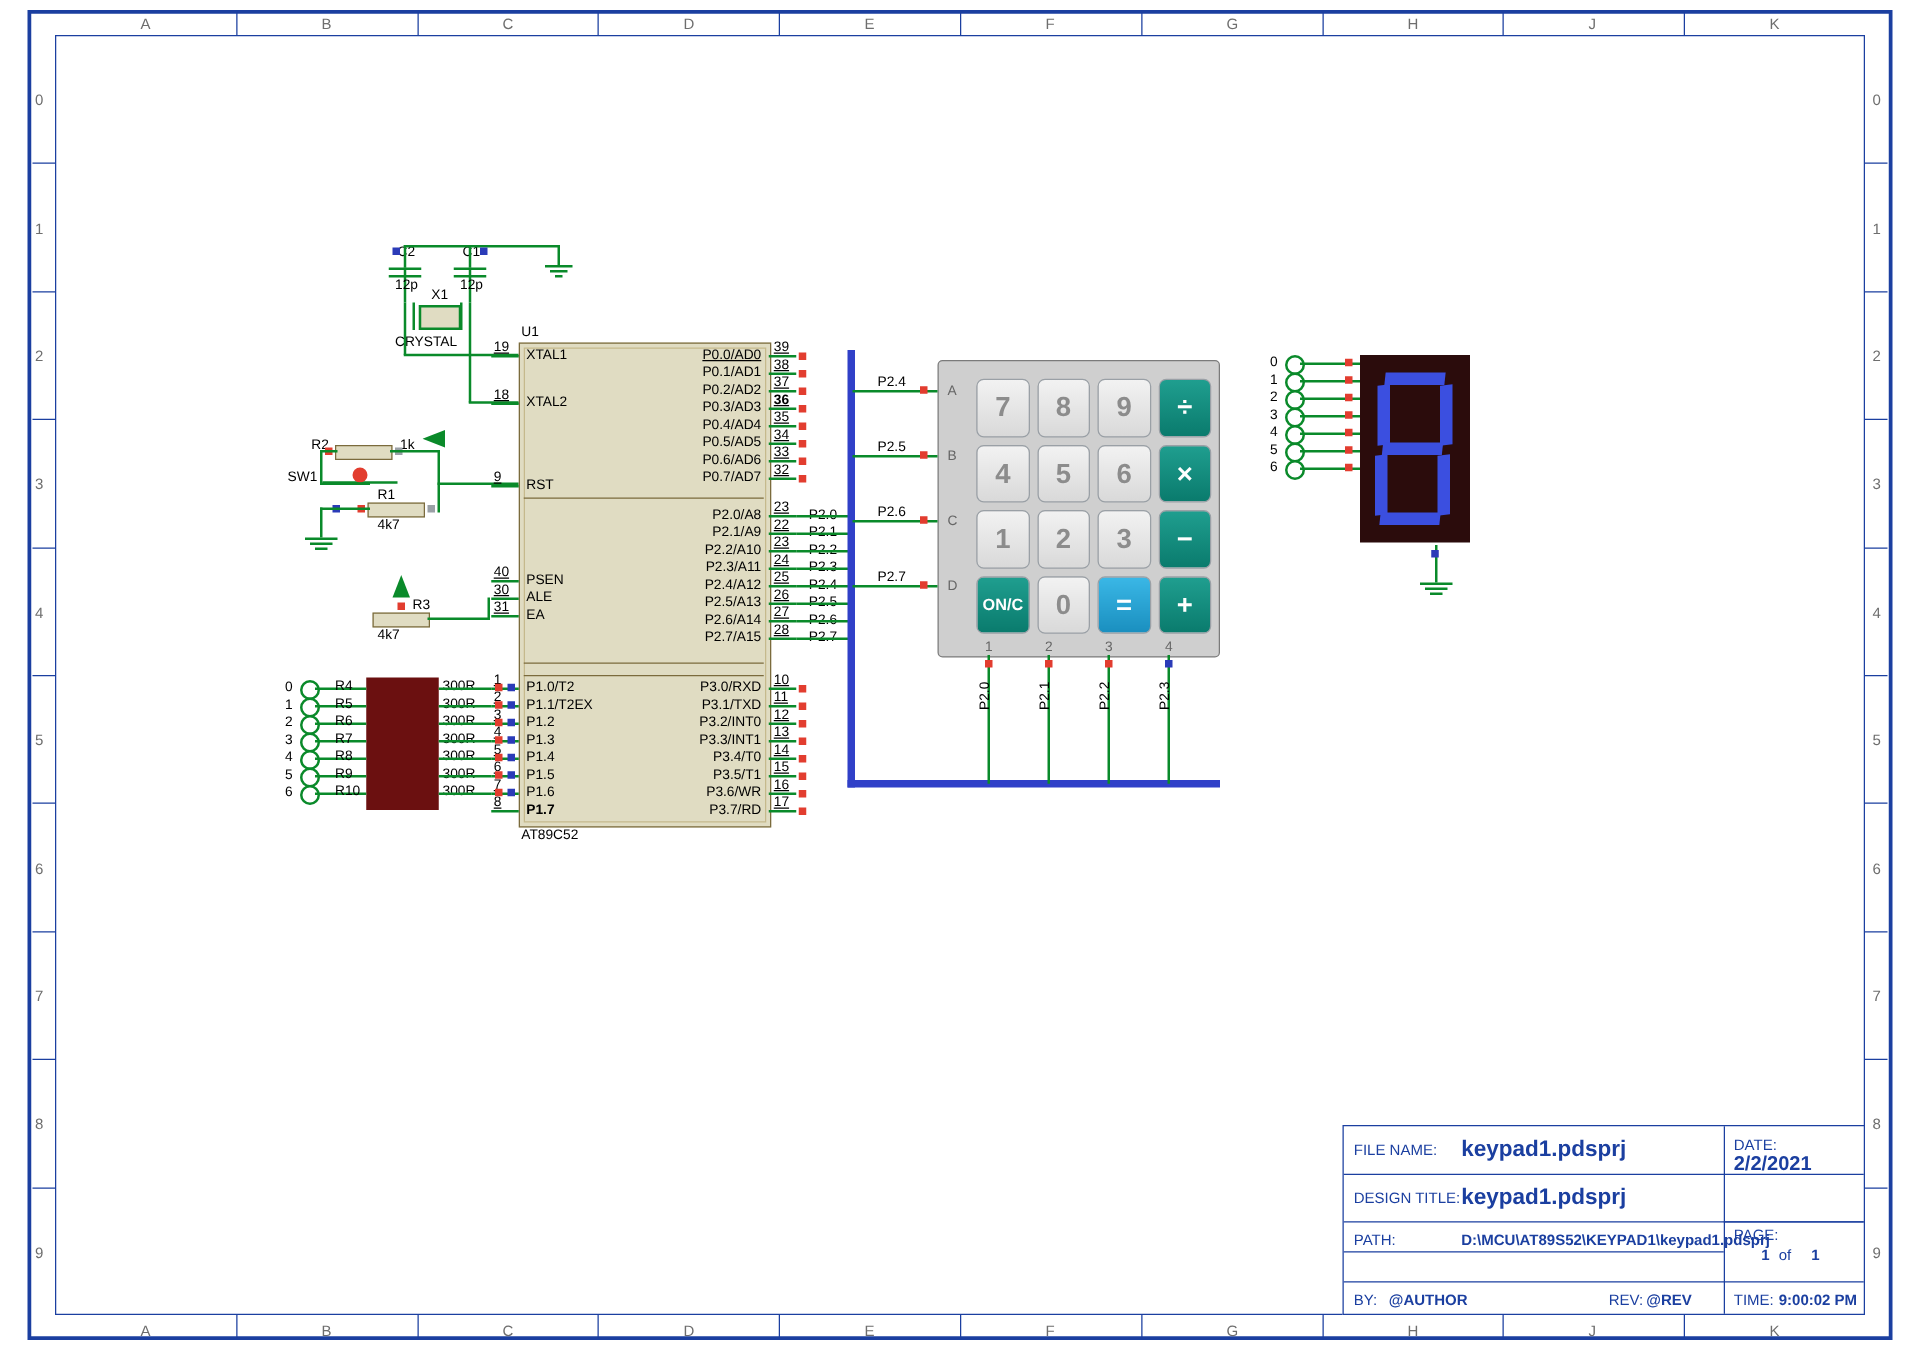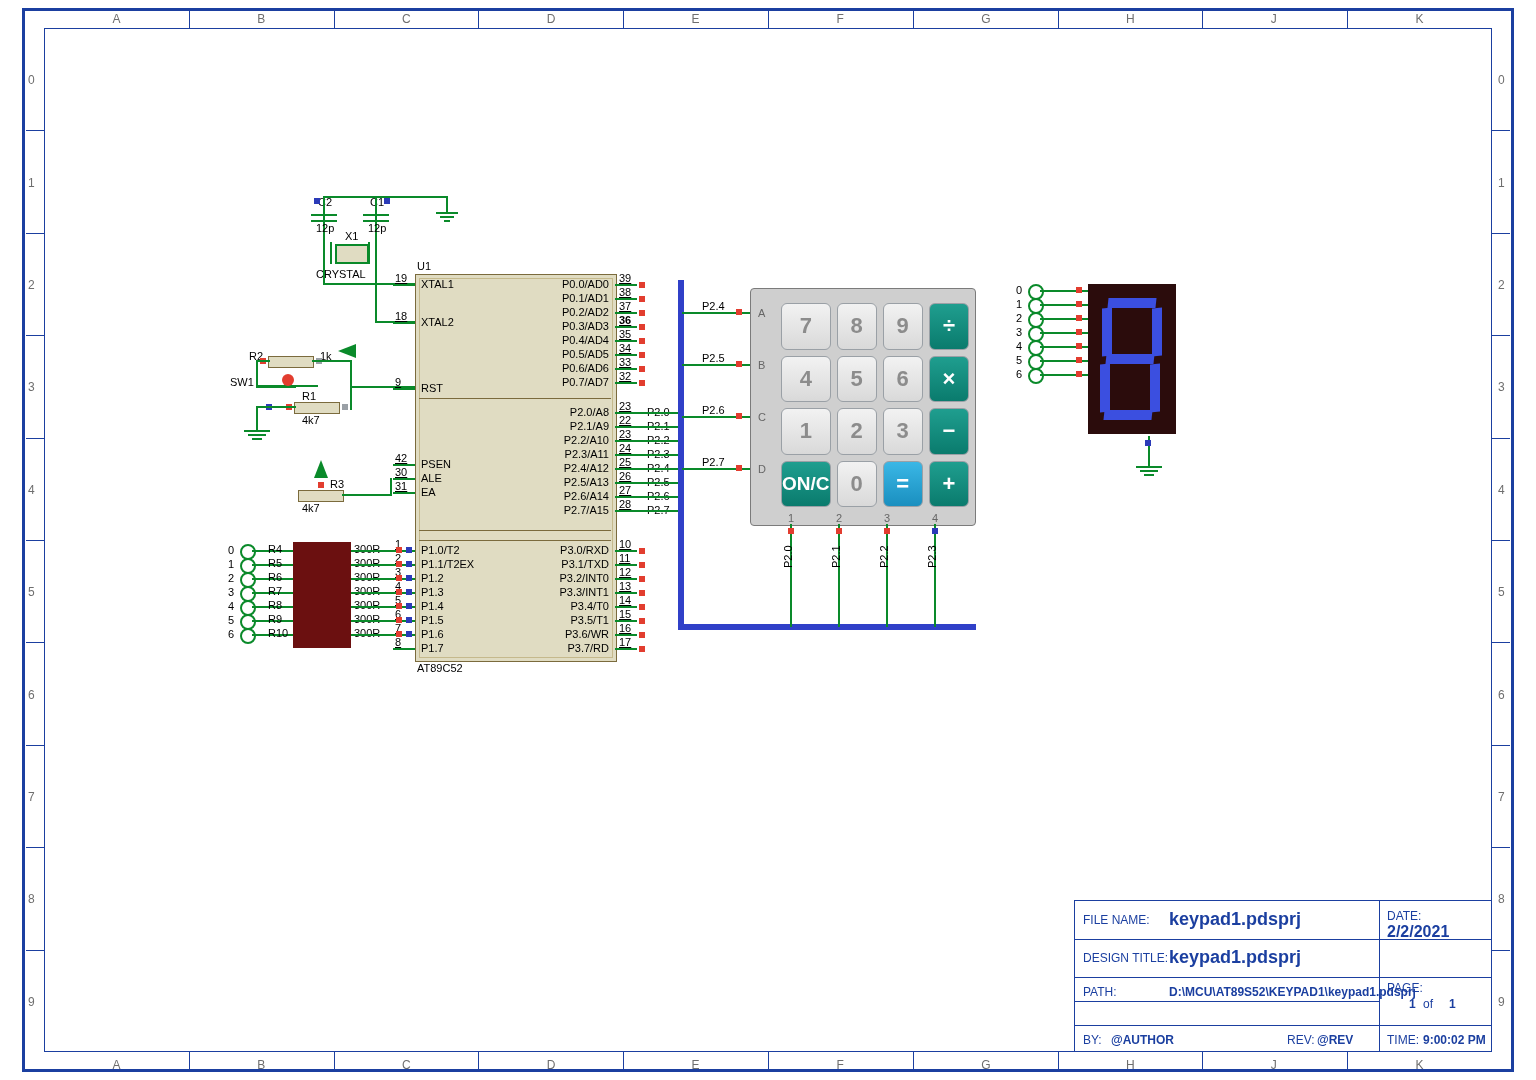--- a/index.html
+++ b/index.html
@@ -222,21 +222,21 @@
       <div class="wireG" style="left: 393px; top: 284px; width: 22px; height: 2px;"></div>
       <div class="t pin" style="left: 395px; top: 272px; text-decoration: underline;">19</div>
       <div class="t pin" style="left: 421px; top: 278px;">XTAL1</div>
       <div class="wireG" style="left: 393px; top: 322px; width: 22px; height: 2px;"></div>
       <div class="t pin" style="left: 395px; top: 310px; text-decoration: underline;">18</div>
       <div class="t pin" style="left: 421px; top: 316px;">XTAL2</div>
       <div class="wireG" style="left: 393px; top: 388px; width: 22px; height: 2px;"></div>
       <div class="t pin" style="left: 395px; top: 376px; text-decoration: underline;">9</div>
       <div class="t pin" style="left: 421px; top: 382px;">RST</div>
       <div class="wireG" style="left: 393px; top: 464px; width: 22px; height: 2px;"></div>
-      <div class="t pin" style="left: 395px; top: 452px; text-decoration: underline;">42</div>
+      <div class="t pin" style="left: 395px; top: 452px; text-decoration: underline;">40</div>
       <div class="t pin" style="left: 421px; top: 458px;">PSEN</div>
       <div class="wireG" style="left: 393px; top: 478px; width: 22px; height: 2px;"></div>
       <div class="t pin" style="left: 395px; top: 466px; text-decoration: underline;">30</div>
       <div class="t pin" style="left: 421px; top: 472px;">ALE</div>
       <div class="wireG" style="left: 393px; top: 492px; width: 22px; height: 2px;"></div>
       <div class="t pin" style="left: 395px; top: 480px; text-decoration: underline;">31</div>
       <div class="t pin" style="left: 421px; top: 486px;">EA</div>
       <div class="wireG" style="left: 393px; top: 550px; width: 22px; height: 2px;"></div>
       <div class="t pin" style="left: 395px; top: 538px; text-decoration: underline;">1</div>
       <div class="t pin" style="left: 421px; top: 544px;">P1.0/T2</div>
@@ -253,24 +253,24 @@
       <div class="t pin" style="left: 395px; top: 594px; text-decoration: underline;">5</div>
       <div class="t pin" style="left: 421px; top: 600px;">P1.4</div>
       <div class="wireG" style="left: 393px; top: 620px; width: 22px; height: 2px;"></div>
       <div class="t pin" style="left: 395px; top: 608px; text-decoration: underline;">6</div>
       <div class="t pin" style="left: 421px; top: 614px;">P1.5</div>
       <div class="wireG" style="left: 393px; top: 634px; width: 22px; height: 2px;"></div>
       <div class="t pin" style="left: 395px; top: 622px; text-decoration: underline;">7</div>
       <div class="t pin" style="left: 421px; top: 628px;">P1.6</div>
       <div class="wireG" style="left: 393px; top: 648px; width: 22px; height: 2px;"></div>
       <div class="t pin" style="left: 395px; top: 636px; text-decoration: underline;">8</div>
-      <div class="t pin" style="left: 421px; top: 642px;">P1.7</div>
+      <div class="t pin" style="left: 421px; top: 642px; font-weight: bold;">P1.7</div>
       <div class="wireG" style="left: 615px; top: 284px; width: 22px; height: 2px;"></div>
       <div class="t pin" style="left: 619px; top: 272px; text-decoration: underline;">39</div>
-      <div class="t pin" style="left: 609px; top: 278px; transform: translateX(-100%);">P0.0/AD0</div>
+      <div class="t pin" style="left: 609px; top: 278px; transform: translateX(-100%); text-decoration: underline;">P0.0/AD0</div>
       <div class="wireG" style="left: 615px; top: 298px; width: 22px; height: 2px;"></div>
       <div class="t pin" style="left: 619px; top: 286px; text-decoration: underline;">38</div>
       <div class="t pin" style="left: 609px; top: 292px; transform: translateX(-100%);">P0.1/AD1</div>
       <div class="wireG" style="left: 615px; top: 312px; width: 22px; height: 2px;"></div>
       <div class="t pin" style="left: 619px; top: 300px; text-decoration: underline;">37</div>
       <div class="t pin" style="left: 609px; top: 306px; transform: translateX(-100%);">P0.2/AD2</div>
       <div class="wireG" style="left: 615px; top: 326px; width: 22px; height: 2px;"></div>
       <div class="t pin" style="left: 619px; top: 314px; text-decoration: underline; font-weight: bold;">36</div>
       <div class="t pin" style="left: 609px; top: 320px; transform: translateX(-100%); padding-left: 27px;">P0.3/AD3</div>
       <div class="wireG" style="left: 615px; top: 340px; width: 22px; height: 2px;"></div>
@@ -441,21 +441,21 @@
         <div class="key">9</div>
         <div class="key keyOp">÷</div>
         <div class="key">4</div>
         <div class="key">5</div>
         <div class="key">6</div>
         <div class="key keyOp">×</div>
         <div class="key">1</div>
         <div class="key">2</div>
         <div class="key">3</div>
         <div class="key keyOp">−</div>
-        <div class="key keyOp" style="font-size: 19px; line-height: 1;">ON/C</div>
+        <div class="key keyOp" style="font-size: 13px; line-height: 1;">ON/C</div>
         <div class="key">0</div>
         <div class="key keyEq">=</div>
         <div class="key keyOp">+</div>
       </div>
   </div>
   <div id="keypad-labels">
       <div class="t pin" style="left: 758px; top: 307px; color: rgb(102, 102, 102);">A</div>
       <div class="wireG" style="left: 682px; top: 312px; width: 68px; height: 2px;"></div>
       <div class="t pin" style="left: 702px; top: 300px;">P2.4</div>
       <div class="probe" style="left: 736px; top: 309px;"></div>

